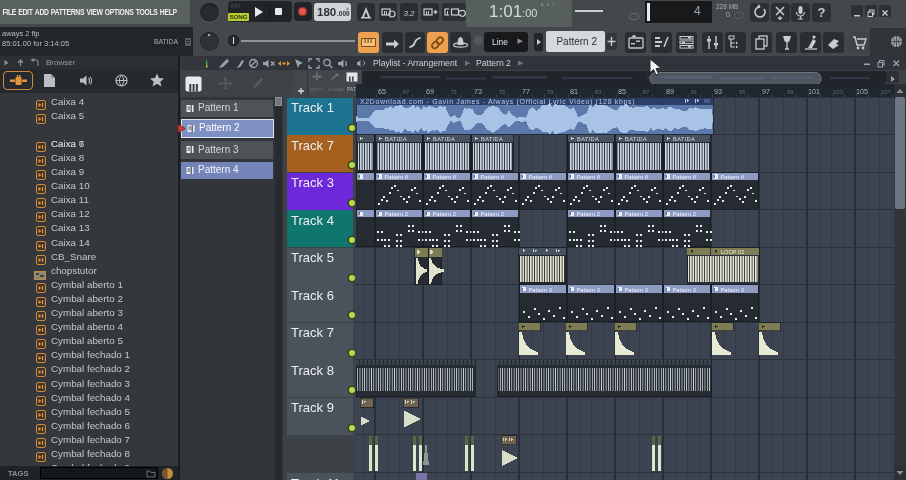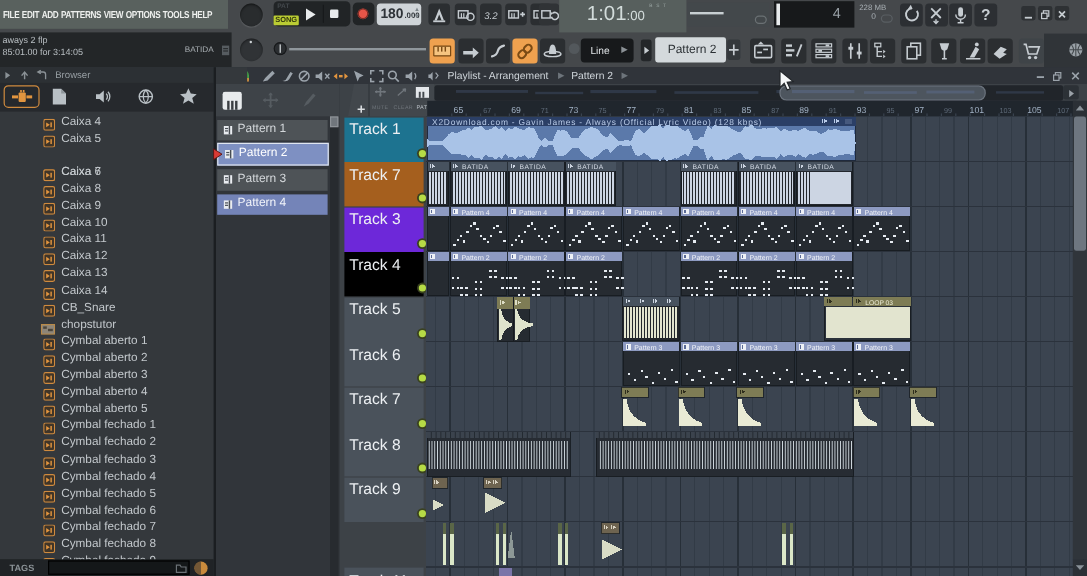--- a/index.html
+++ b/index.html
@@ -760,21 +760,21 @@
         <span class="led"></span>
       </div>
       <div class="thdr" style="top:65.1px;background:#a55f1e">
         <span class="tname">Track 7</span>
         <span class="led"></span>
       </div>
       <div class="thdr" style="top:102.6px;background:#6d28d9">
         <span class="tname">Track 3</span>
         <span class="led"></span>
       </div>
-      <div class="thdr" style="top:140.1px;background:#000000">
+      <div class="thdr" style="top:140.1px;background:#0f766e">
         <span class="tname">Track 4</span>
         <span class="led"></span>
       </div>
       <div class="thdr" style="top:177.7px;background:#4a525b">
         <span class="tname">Track 5</span>
         <span class="led"></span>
       </div>
       <div class="thdr" style="top:215.2px;background:#4a525b">
         <span class="tname">Track 6</span>
         <span class="led"></span>

